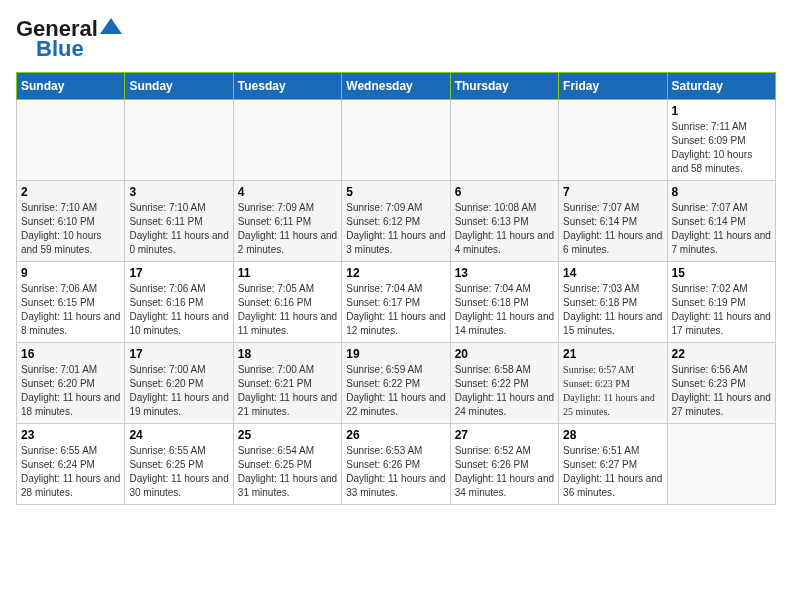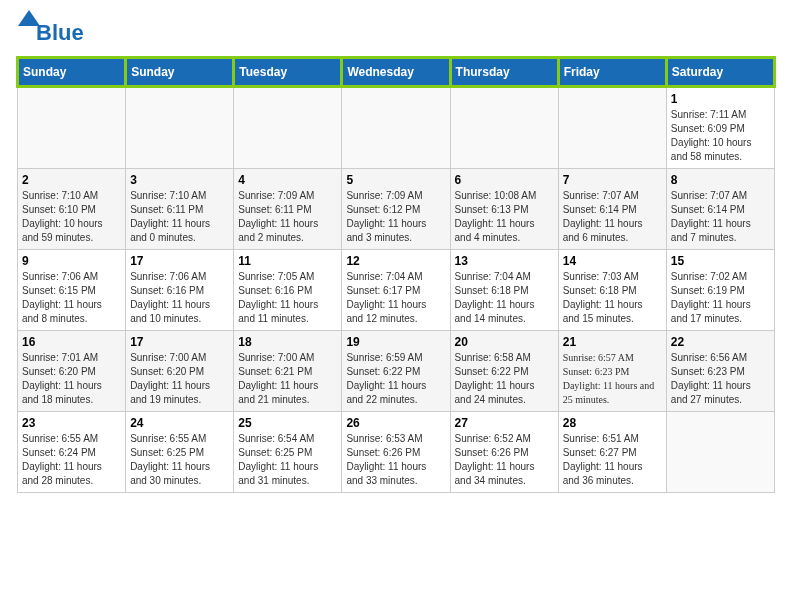--- a/index.html
+++ b/index.html
@@ -38,21 +38,21 @@
       border-collapse: collapse;
       font-size: 11px;
     }
     .calendar th {
       background-color: #1a6bb5;
       color: #fff;
       padding: 6px 4px;
       text-align: left;
       font-size: 12px;
       font-weight: bold;
-      border: 3px solid #84cc16;
+      border: 1px solid #84cc16;
     }
     .calendar td {
       border: 1px solid #ccc;
       vertical-align: top;
       padding: 4px;
       width: 108px;
       min-height: 80px;
     }
     .day-num {
       font-size: 12px;
@@ -70,20 +70,21 @@
     .row-shade {
       background: #f5f5f5;
     }
   </style>
 </head>
 <body>
 
 <div class="header-section">
   <div class="logo">
     <div style="display:flex;align-items:center;">
+      <span style="font-size:22px;font-weight:bold;color:#1a1a1a;">General</span>
       <svg width="22" height="16" viewBox="0 0 22 16" style="margin-left:2px;margin-top:-6px;">
         <polygon points="0,16 11,0 22,16" fill="#1a6bb5"></polygon>
       </svg>
     </div>
     <span style="font-size:22px;font-weight:bold;color:#1a6bb5;margin-top:-6px;margin-left:20px;">Blue</span>
   </div>
   <div class="title-section">
     <div class="month-title"></div>
     <div class="location-title"></div>
   </div>

